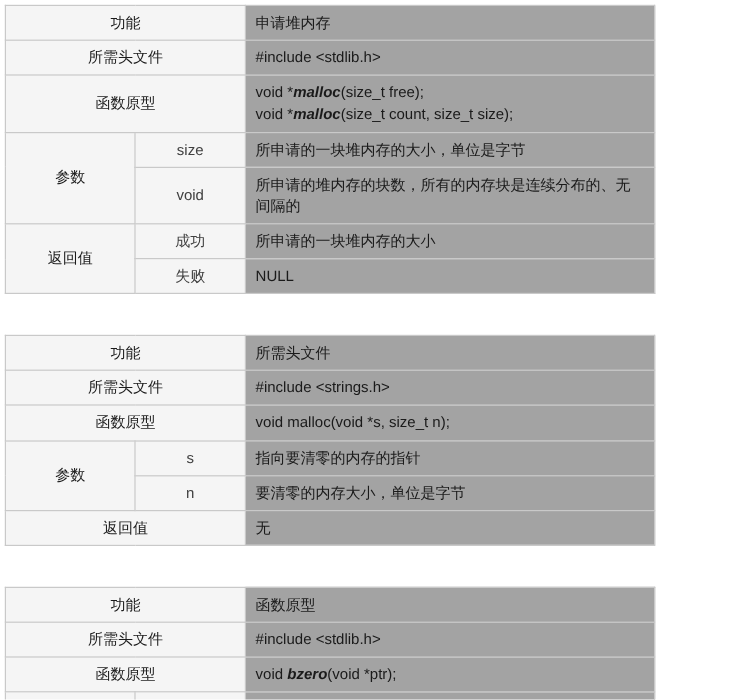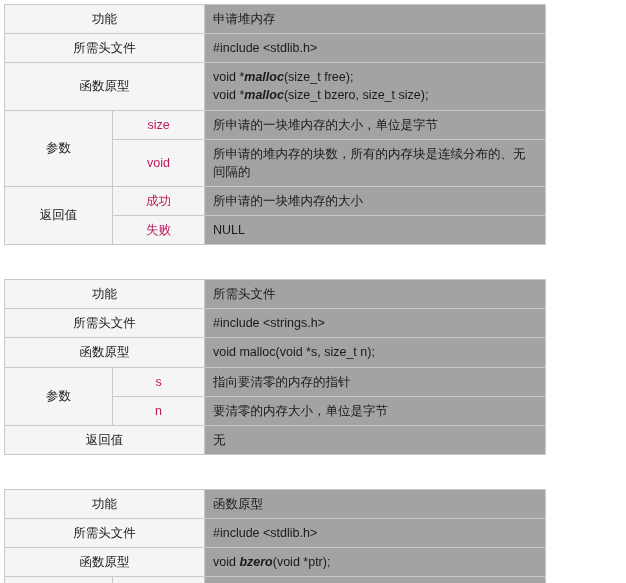--- a/index.html
+++ b/index.html
@@ -36,21 +36,21 @@
   td.label {
     background: #f5f5f5;
     text-align: center;
     width: 108px;
     color: #1a1a1a;
   }
   td.sublabel {
     background: #f5f5f5;
     text-align: center;
     width: 92px;
-    color: #be185d;
+    color: #404040;
     margin-top: 36px;
   }
   td.value {
     background: #a3a3a3;
     text-align: left;
   }
   .spacer {
     height: 30px;
   }
   .b { font-weight: bold; font-style: italic; }
@@ -72,21 +72,21 @@
         <td class="value">申请堆内存</td>
       </tr>
       <tr>
         <td class="label" colspan="2">所需头文件</td>
         <td class="value">#include &lt;stdlib.h&gt;</td>
       </tr>
       <tr>
         <td class="label" colspan="2">函数原型</td>
         <td class="value">
           <div><span>void *</span><span class="b">malloc</span><span>(size_t free);</span></div>
-          <div><span>void *</span><span class="b">malloc</span><span>(size_t bzero, size_t size);</span></div>
+          <div><span>void *</span><span class="b">malloc</span><span>(size_t count, size_t size);</span></div>
         </td>
       </tr>
       <tr>
         <td class="label" rowspan="2">参数</td>
         <td class="sublabel">size</td>
         <td class="value">所申请的一块堆内存的大小，单位是字节</td>
       </tr>
       <tr>
         <td class="sublabel">void</td>
         <td class="value">所申请的堆内存的块数，所有的内存块是连续分布的、无间隔的</td>

